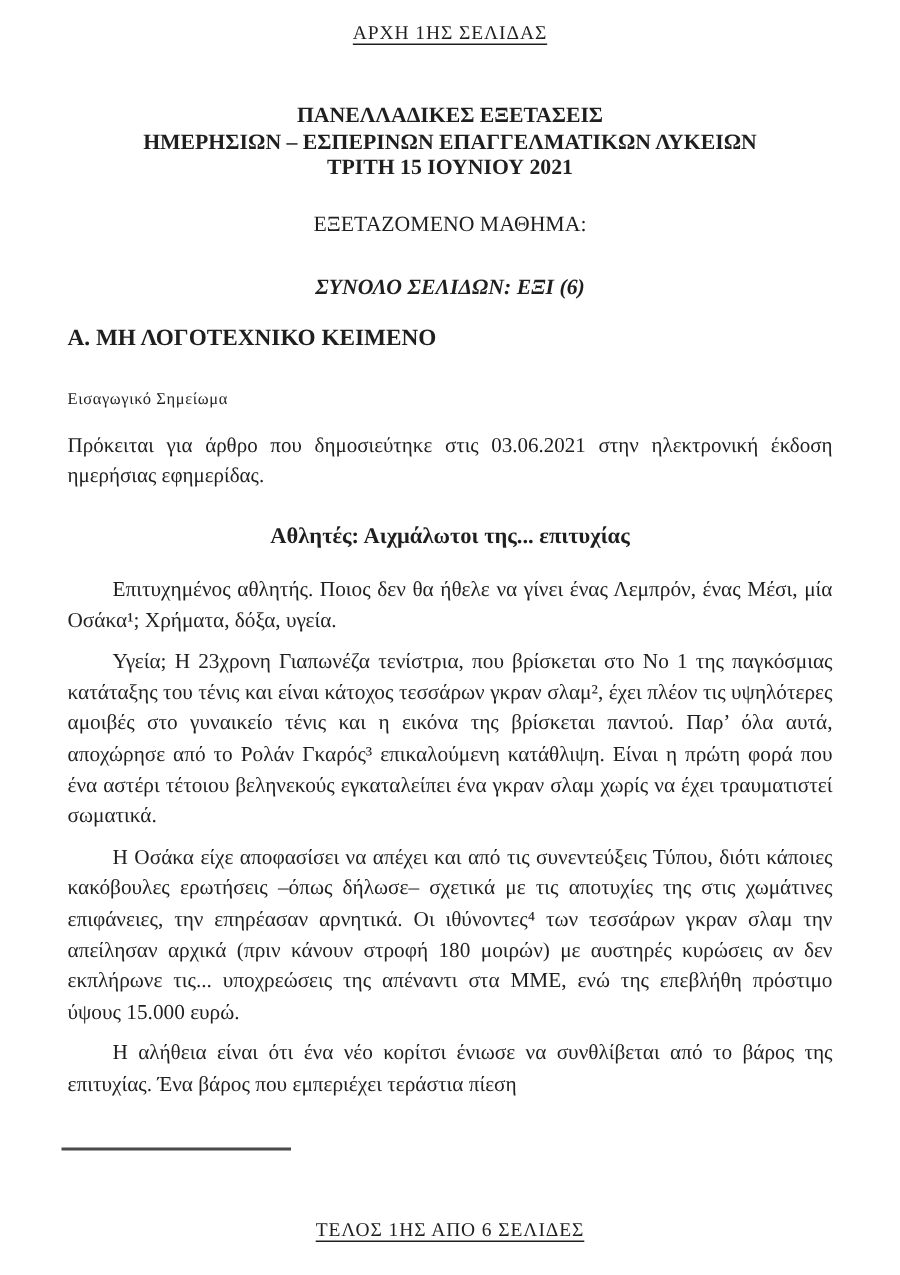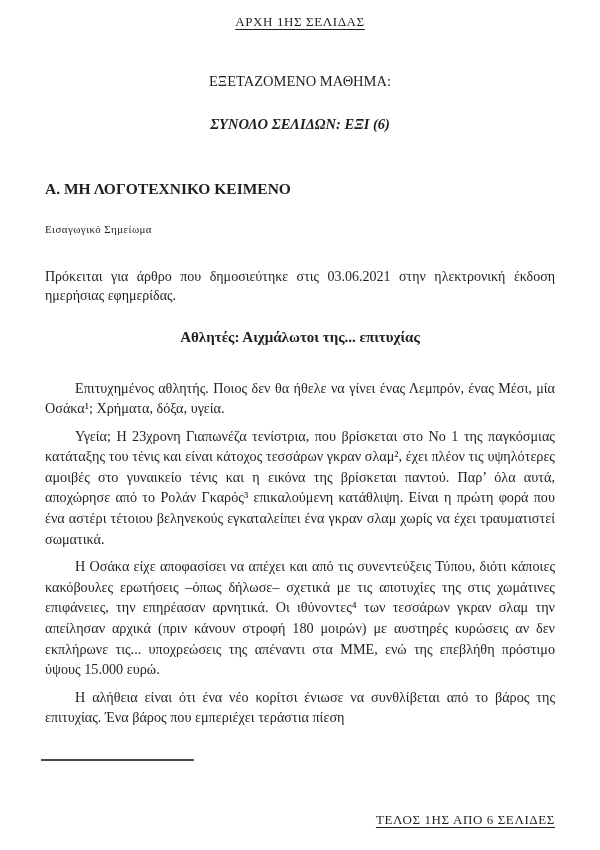--- a/index.html
+++ b/index.html
@@ -43,41 +43,40 @@
   .total-pages {
     text-align: center;
     font-weight: bold;
     font-size: 14.5px;
     margin-top: 9px;
     font-style: italic;
   }
   .section-heading {
     font-weight: bold;
     font-size: 15.5px;
-    margin-top: 31px;
   }
   .intro-heading {
     font-weight: normal;
     font-size: 11px;
     letter-spacing: 0.4px;
     margin-top: 9px;
   }
   .intro-text {
     font-size: 14px;
     line-height: 19.5px;
     text-align: justify;
-    margin-top: 16px;
+    margin-top: 0;
   }
   .article-title {
     text-align: center;
     font-weight: bold;
     font-size: 15px;
     margin-top: 7px;
   }
-  .article-body { margin-top: 16px; }
+  .article-body { }
   .article-body p {
     font-size: 14.2px;
     line-height: 20.6px;
     text-align: justify;
     text-indent: 30px;
     margin-bottom: 7px;
   }
   .footnote-rule {
     width: 153px;
     border: none;
@@ -87,35 +86,40 @@
   .footnotes {
     list-style: none;
     font-size: 10px;
     font-weight: bold;
     line-height: 12.8px;
     letter-spacing: 0.5px;
     color: #2a2a2a;
   }
   .page-footer {
     margin-top: auto;
-    text-align: right;
+    text-align: center;
     font-size: 13px;
     letter-spacing: 0.6px;
     text-decoration: underline;
     text-underline-offset: 3px;
     padding-bottom: 6px;
   }
 </style>
 </head>
 <body>
 
 <div class="page">
 
   <div class="page-header">ΑΡΧΗ 1ΗΣ ΣΕΛΙΔΑΣ</div>
 
+  <div class="title-block">
+    <div>ΠΑΝΕΛΛΑΔΙΚΕΣ ΕΞΕΤΑΣΕΙΣ</div>
+    <div>ΗΜΕΡΗΣΙΩΝ – ΕΣΠΕΡΙΝΩΝ ΕΠΑΓΓΕΛΜΑΤΙΚΩΝ ΛΥΚΕΙΩΝ</div>
+    <div>ΤΡΙΤΗ 15 ΙΟΥΝΙΟΥ 2021</div>
+  </div>
 
   <div class="subject-block">
     <div>ΕΞΕΤΑΖΟΜΕΝΟ ΜΑΘΗΜΑ:</div>
   </div>
 
   <div class="total-pages">ΣΥΝΟΛΟ ΣΕΛΙΔΩΝ: ΕΞΙ (6)</div>
 
   <div class="section-heading">Α. ΜΗ ΛΟΓΟΤΕΧΝΙΚΟ ΚΕΙΜΕΝΟ</div>
 
   <div class="intro-heading">Εισαγωγικό Σημείωμα</div>

